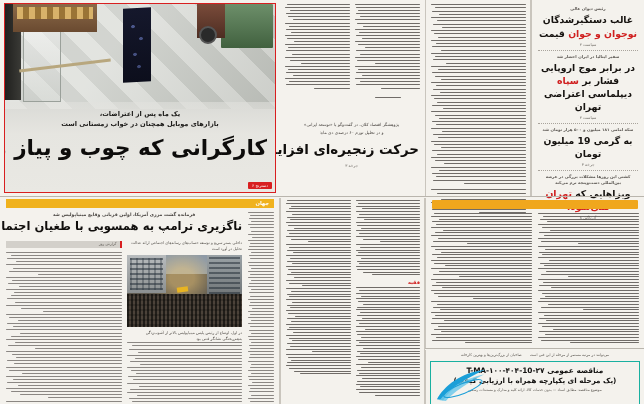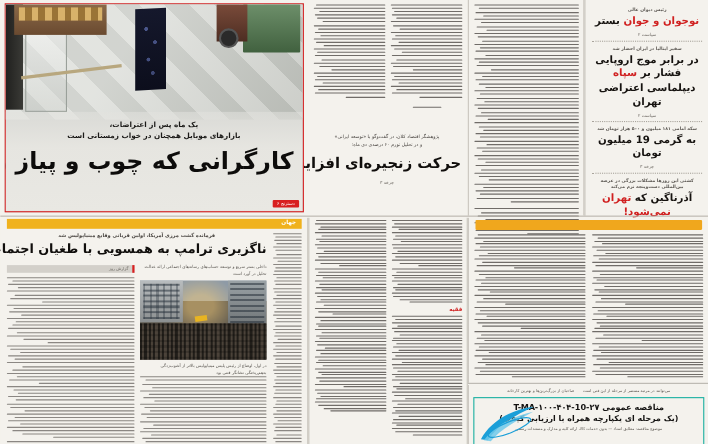--- a/index.html
+++ b/index.html
@@ -267,22 +267,23 @@
 </head>
 <body>
 
 <div class="page">
 
   <div class="teaserCol">
 
     <div class="teaser">
       <div class="pageref"></div>
       <div class="kicker">رئیس دیوان عالی</div>
+      <div class="thead">غالب دستگیرشدگان</div>
       <div class="thead">
-        <span class="red">نوجوان و جوان</span><span> بستر</span>
+        <span class="red">نوجوان و جوان</span><span> قیمت</span>
       </div>
       <div class="pageref">سیاست ۲</div>
     </div>
 
     <div class="teaser">
       <div class="kicker">سفیر ایتالیا در ایران احضار شد</div>
       <div class="thead">
         <span>در برابر موج اروپایی فشار بر </span><span class="red">سپاه</span>
       </div>
       <div class="thead">دیپلماسی اعتراضی تهران</div>
@@ -291,21 +292,21 @@
 
     <div class="teaser">
       <div class="kicker">سکه امامی ۱۸۱ میلیون و ۵۰۰ هزار تومان شد</div>
       <div class="thead">به گرمی 19 میلیون تومان</div>
       <div class="pageref">جرخه ۳</div>
     </div>
 
     <div class="teaser">
       <div class="kicker">کشتی این روزها مشکلات بزرگی در عرصه بین‌المللی دست‌وپنجه نرم می‌کند</div>
       <div class="thead">
-        <span>آذرناگین که </span><span class="red">تهران نمی‌شود!</span>
+        <span>ویزاهایی که </span><span class="red">تهران نمی‌شود!</span>
       </div>
       <div class="pageref">آذرناگین ۸</div>
     </div>
   </div>
 
   <div class="midCols">
     <div class="c">
       <span class="lines">
         <i style="width:100%"></i>
           <i style="width:98%"></i>

